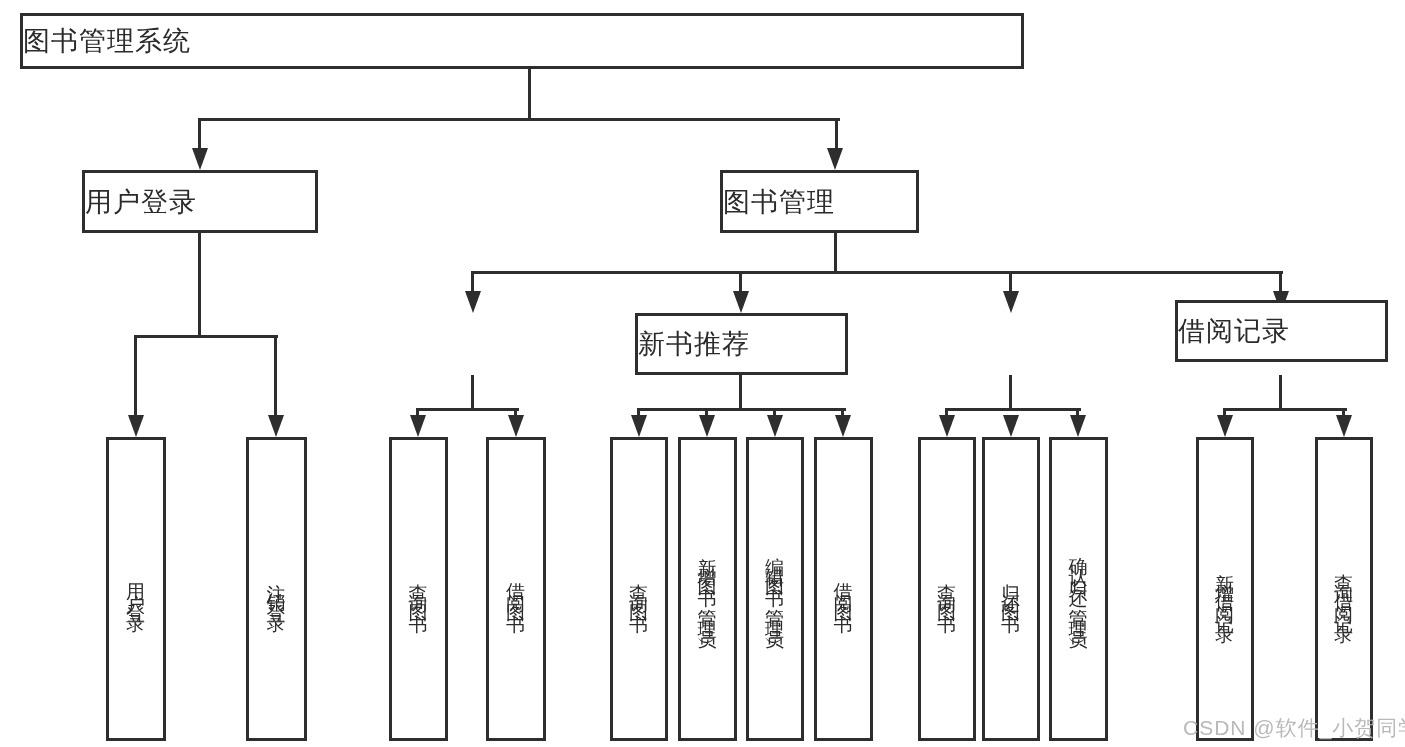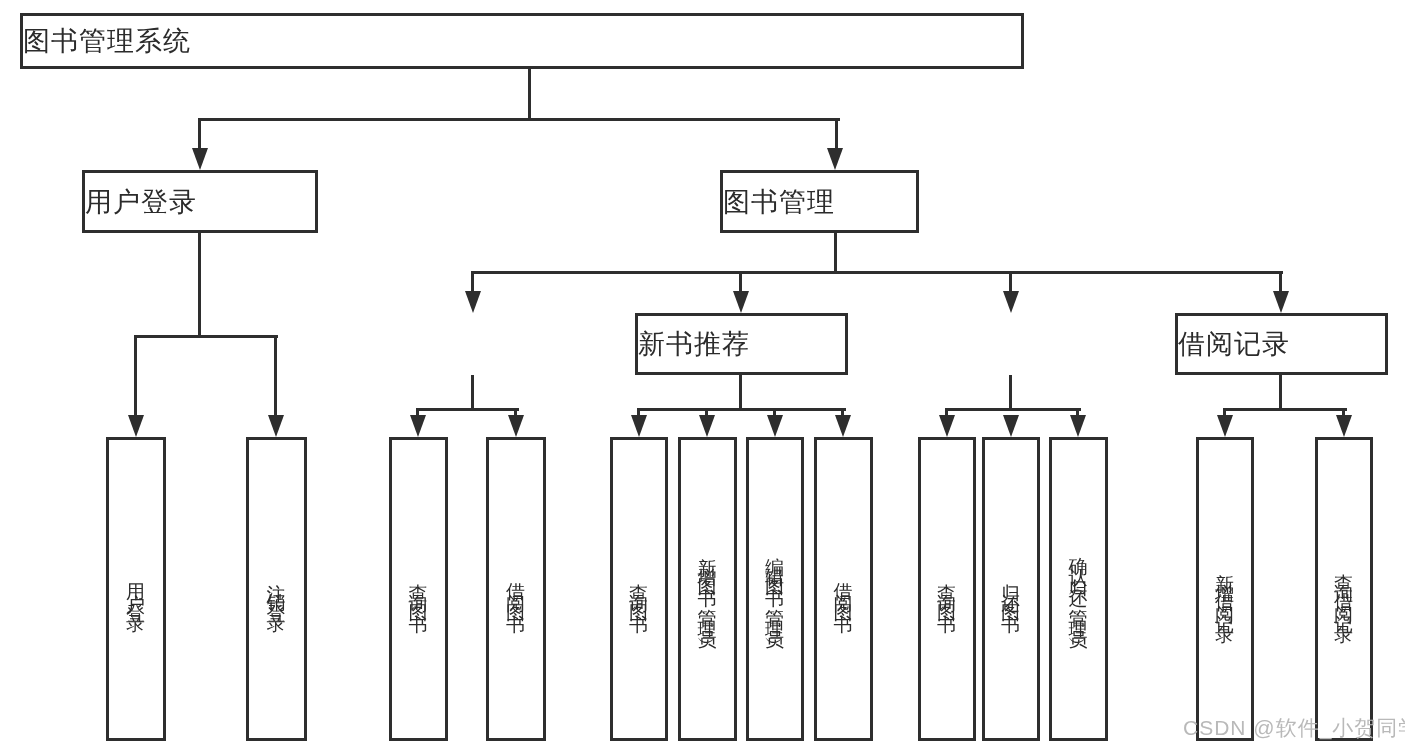--- a/index.html
+++ b/index.html
@@ -102,21 +102,21 @@
   <div class="vline" style="left:1009px; top:271px; height:21px;"></div>
   <div class="vline" style="left:1279px; top:271px; height:21px;"></div>
   <div class="arrow" style="left:465px; top:291px;"></div>
   <div class="arrow" style="left:733px; top:291px;"></div>
   <div class="arrow" style="left:1003px; top:291px;"></div>
   <div class="arrow" style="left:1273px; top:291px;"></div>
 
   <div class="box" style="left:635px; top:313px; width:213px; height:62px;">
     <span>新书推荐</span>
   </div>
-  <div class="box" style="left:1175px; top:313px; width:213px; height:62px;">
+  <div class="box" style="left:1175px; top:300px; width:213px; height:62px;">
     <span>借阅记录</span>
   </div>
 
   <div class="vline" style="left:471px; top:375px; height:33px;"></div>
   <div class="hline" style="left:416px; top:408px; width:103px;"></div>
   <div class="vline" style="left:416px; top:408px; height:9px;"></div>
   <div class="vline" style="left:514px; top:408px; height:9px;"></div>
   <div class="arrow" style="left:410px; top:415px;"></div>
   <div class="arrow" style="left:508px; top:415px;"></div>
 

